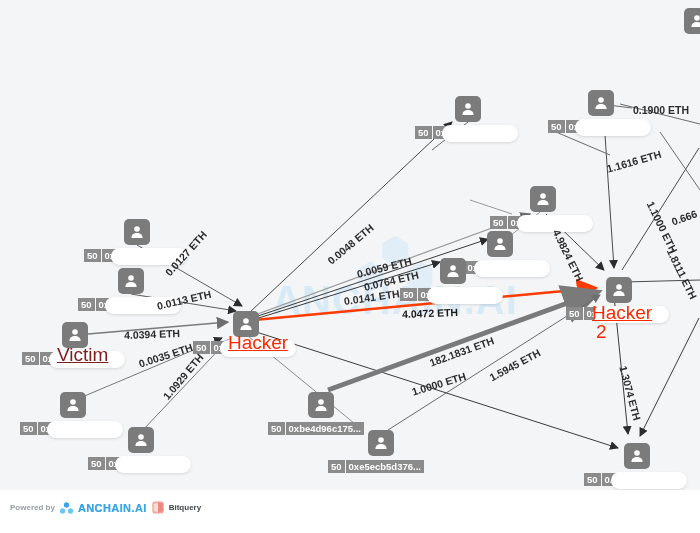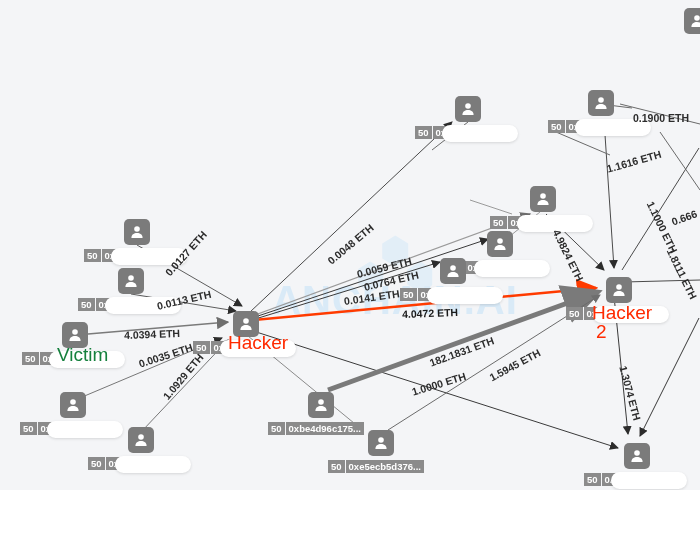--- a/index.html
+++ b/index.html
@@ -98,20 +98,21 @@
     box-shadow: 0 1px 3px rgba(0,0,0,0.13);
   }
   
   .tag {
     position: absolute;
     color: #ff2a00;
     font-size: 19px;
     font-family: "Liberation Sans", sans-serif;
     white-space: nowrap;
     cursor: pointer;
+    text-decoration: underline;
   }
   .tag-sub {
     position: absolute;
     color: #ff2a00;
     font-size: 19px;
     font-family: "Liberation Sans", sans-serif;
   }
   
   .elabel {
     position: absolute;
@@ -454,33 +455,49 @@
         <div class="elabel red" style="left: 402px; top: 308px; transform: rotate(-2deg);">4.0472 ETH</div>
         <div class="elabel" style="left: 167px; top: 268px; transform: rotate(-48deg);">0.0127 ETH</div>
         <div class="elabel" style="left: 157px; top: 300px; transform: rotate(-13deg);">0.0113 ETH</div>
         <div class="elabel" style="left: 124px; top: 329px; transform: rotate(-2deg);">4.0394 ETH</div>
         <div class="elabel" style="left: 139px; top: 358px; transform: rotate(-18deg);">0.0035 ETH</div>
         <div class="elabel" style="left: 165px; top: 392px; transform: rotate(-50deg);">1.0929 ETH</div>
         <div class="elabel" style="left: 430px; top: 357px; transform: rotate(-20deg);">182.1831 ETH</div>
         <div class="elabel" style="left: 490px; top: 372px; transform: rotate(-28deg);">1.5945 ETH</div>
         <div class="elabel" style="left: 412px; top: 386px; transform: rotate(-17deg);">1.0000 ETH</div>
         <div class="elabel" style="left: 556px; top: 224px; transform: rotate(64deg);">4.9824 ETH</div>
-        <div class="elabel" style="left: 633px; top: 112px; transform: rotate(0deg);">0.1900 ETH</div>
+        <div class="elabel" style="left: 633px; top: 104px; transform: rotate(0deg);">0.1900 ETH</div>
         <div class="elabel" style="left: 607px; top: 163px; transform: rotate(-16deg);">1.1616 ETH</div>
         <div class="elabel" style="left: 650px; top: 196px; transform: rotate(64deg);">1.1000 ETH</div>
         <div class="elabel" style="left: 672px; top: 216px; transform: rotate(-20deg);">0.666</div>
         <div class="elabel" style="left: 670px; top: 243px; transform: rotate(64deg);">1.8111 ETH</div>
         <div class="elabel" style="left: 623px; top: 360px; transform: rotate(75deg);">1.3074 ETH</div>
       </div>
 
     <div id="tags-layer">
         <div class="tag" style="left: 228px; top: 332px; color: rgb(255, 42, 0);">Hacker</div>
-        <div class="tag" style="left: 57px; top: 344px; color: #15803d; text-align: right;">Victim</div>
+        <div class="tag" style="left: 57px; top: 344px; color: #7f1d1d; text-align: right;">Victim</div>
         <div class="tag" style="left: 592px; top: 302px; color: rgb(255, 42, 0);">Hacker</div>
         <div class="tag-sub" style="left: 596px; top: 321px; color: rgb(255, 42, 0);">2</div>
       </div>
 
   </div>
 
   <div id="footer">
+    <div class="powered">
+      <span class="powered-label">Powered by</span>
+      <svg width="13" height="12" viewBox="0 0 13 12">
+        <polygon points="6.5,0 9,1.5 9,4.5 6.5,6 4,4.5 4,1.5" fill="#3aa5e8"></polygon>
+        <polygon points="2.5,6 5,7.5 5,10.5 2.5,12 0,10.5 0,7.5" fill="#6dc6f2"></polygon>
+        <polygon points="10.5,6 13,7.5 13,10.5 10.5,12 8,10.5 8,7.5" fill="#6dc6f2"></polygon>
+      </svg>
+      <span class="anchain-name">ANCHAIN.AI</span>
+      <svg width="12" height="13" viewBox="0 0 12 13">
+        <rect x="0.5" y="0.5" width="11" height="12" rx="2" fill="#f0a0a0"></rect>
+        <path d="M0.5 2.5 L6 0.5 L11.5 2.5 L11.5 10 L6 12.5 L0.5 10 Z" fill="#f4b6a8"></path>
+        <path d="M6 0.8 L11.2 2.6 L11.2 9.8 L6 12.2 Z" fill="#e98b7d"></path>
+        <path d="M2 3 L6 1.4 L6 11.6 L2 9.6 Z" fill="#fadcd2"></path>
+      </svg>
+      <span class="bitquery-name">Bitquery</span>
+    </div>
   </div>
 
 </div>
 
 </body></html>

